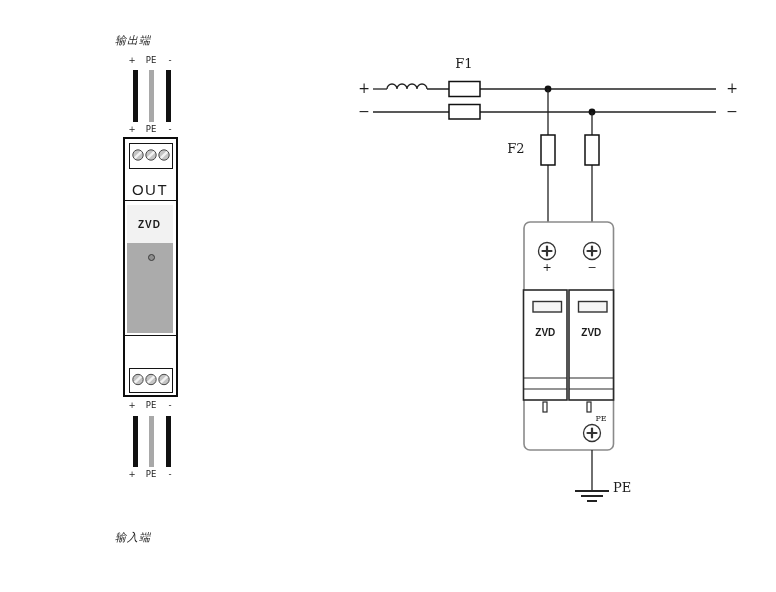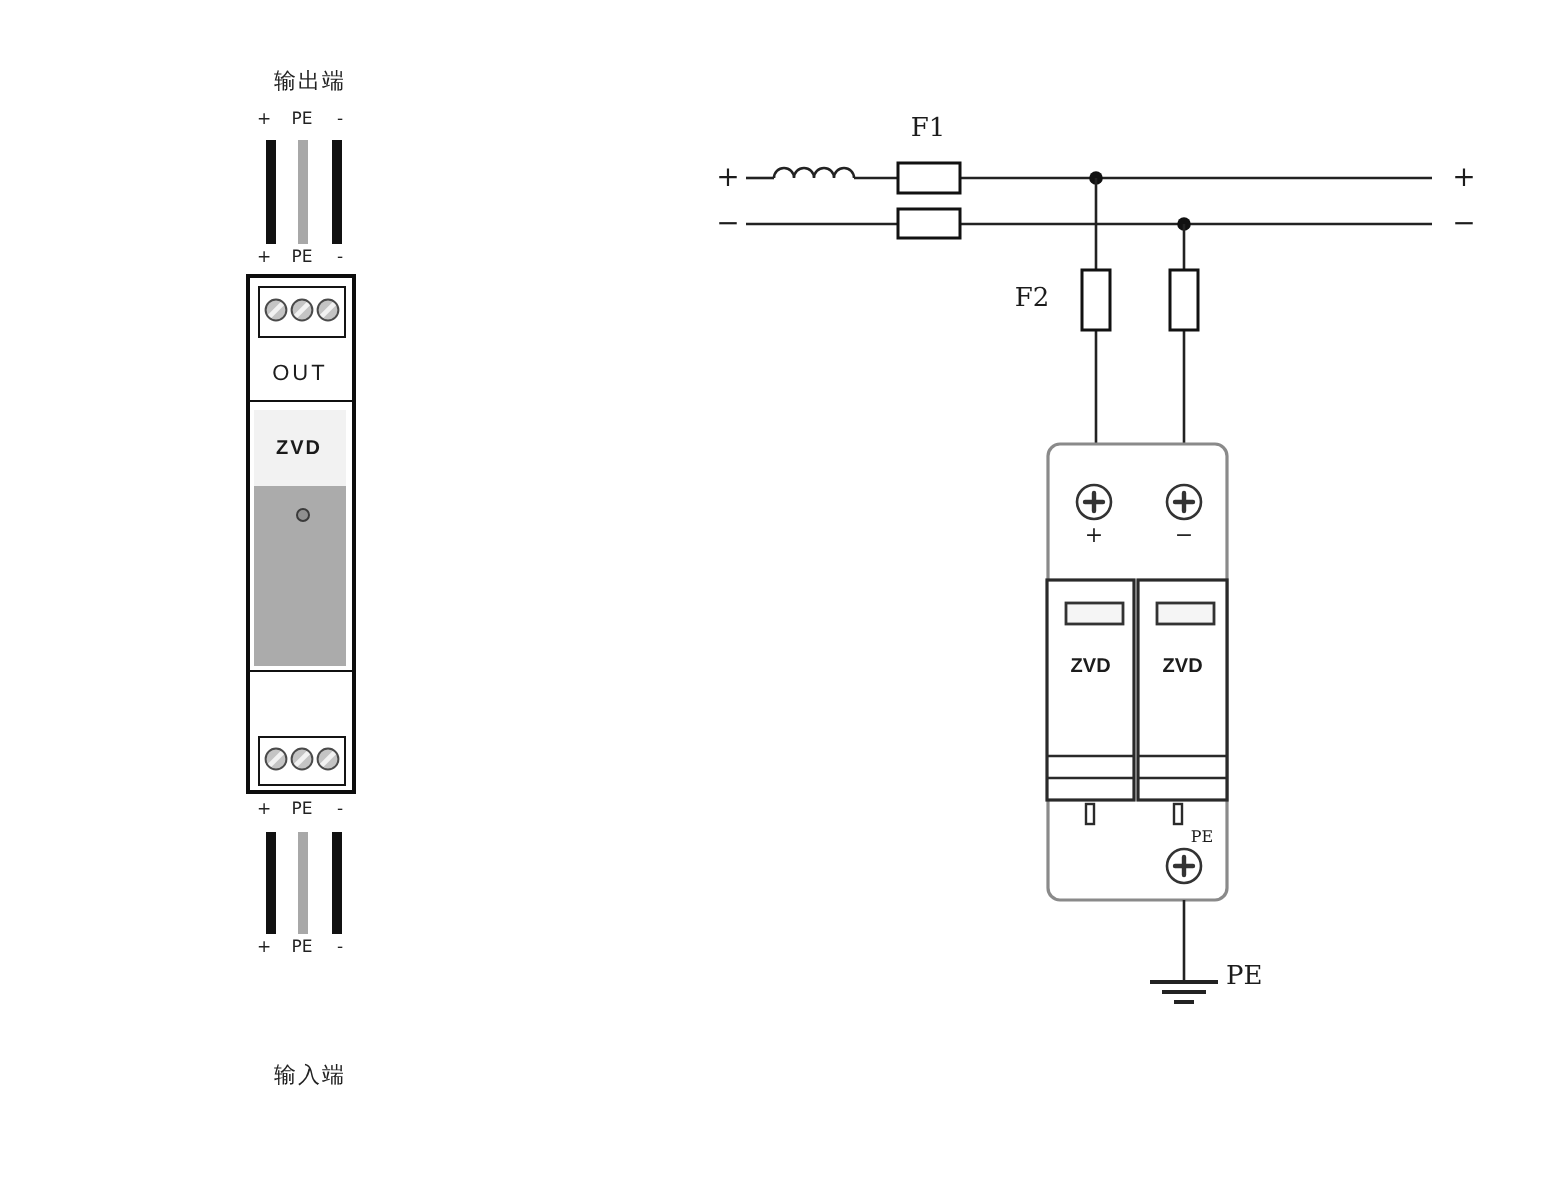--- a/index.html
+++ b/index.html
@@ -1,29 +1,29 @@
 <!DOCTYPE html>
 <html><head>
 <meta charset="utf-8">
 <style>
   html,body{margin:0;padding:0;background:#fff;}
   .canvas{position:relative;width:776px;height:592px;background:#ffffff;overflow:hidden;
           font-family:"Liberation Sans","DejaVu Sans",sans-serif;color:#111;}
   .abs{position:absolute;}
   
-  .cn-label{font-size:11px;color:#222;text-align:center;letter-spacing:1px;
-            font-family:"DejaVu Sans",sans-serif;}
+  .cn-label{font-size:11px;color:#222;letter-spacing:1px;
+            font-family:"DejaVu Sans",sans-serif;font-style:italic;}
   .pol-row{display:flex;justify-content:space-between;left:127px;width:48px;height:10px;
            font-size:8.5px;color:#222;font-family:"DejaVu Sans",sans-serif;}
   .pol-row span{display:inline-block;min-width:10px;text-align:center;line-height:10px;}
   .wirebar{position:absolute;top:0;width:5px;height:100%;}
   .module{left:122.5px;top:137px;width:55px;height:260px;border:2.5px solid #0d0d0d;
           box-sizing:border-box;background:#fff;}
   .tblock{position:absolute;left:4px;width:42px;height:24px;border:1.5px solid #141414;background:#fff;}
-  .mod-text{position:absolute;width:100%;text-align:center;font-size:11px;letter-spacing:1.5px;
+  .mod-text{position:absolute;width:100%;text-align:center;font-size:15px;letter-spacing:1.5px;
             color:#1c1c1c;font-family:"Liberation Sans",sans-serif;}
   .divider{position:absolute;left:-1px;width:52px;border-top:1.5px solid #101010;}
   .panel{position:absolute;left:2px;width:46px;}
   .zvd-txt{display:block;width:100%;text-align:center;font-weight:bold;font-size:10px;
            letter-spacing:1px;color:#1a1a1a;}
   .led{position:absolute;left:21px;top:11px;width:5px;height:5px;border-radius:50%;
        border:1.5px solid #3a3a3a;background:#8f8f8f;}
   .caption{font-size:18px;color:#111;text-align:center;
            font-family:"Liberation Mono","DejaVu Sans Mono",monospace;white-space:nowrap;}
   

